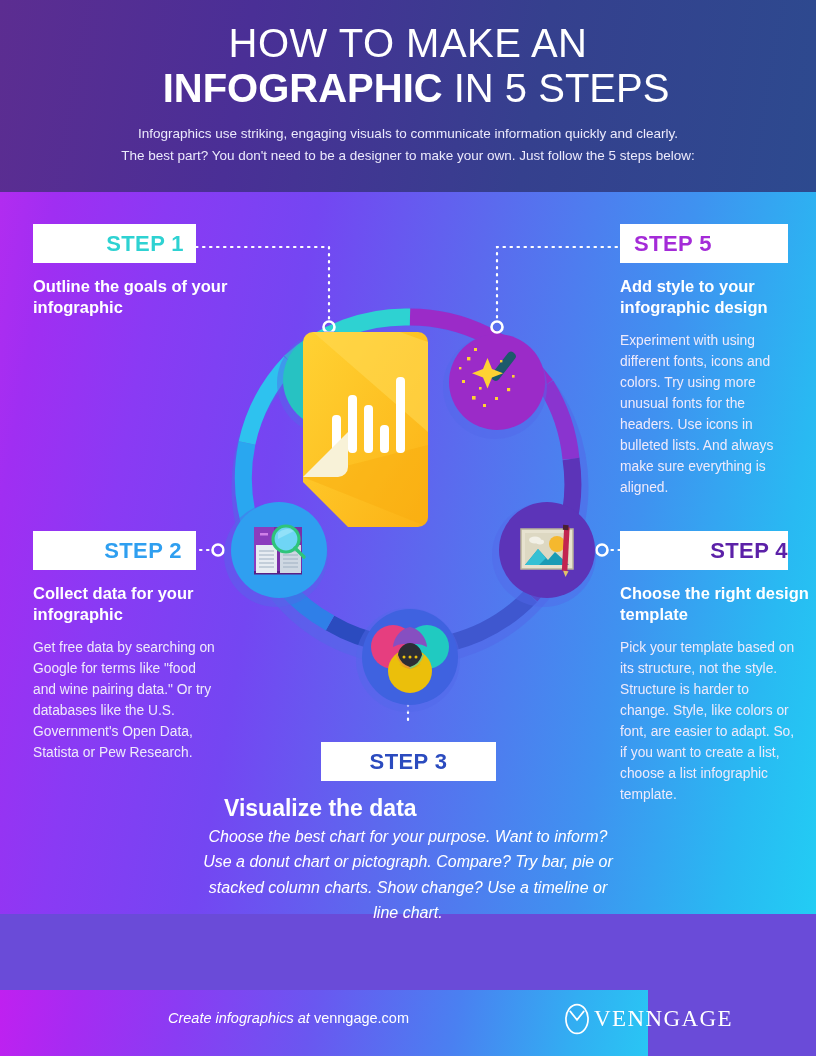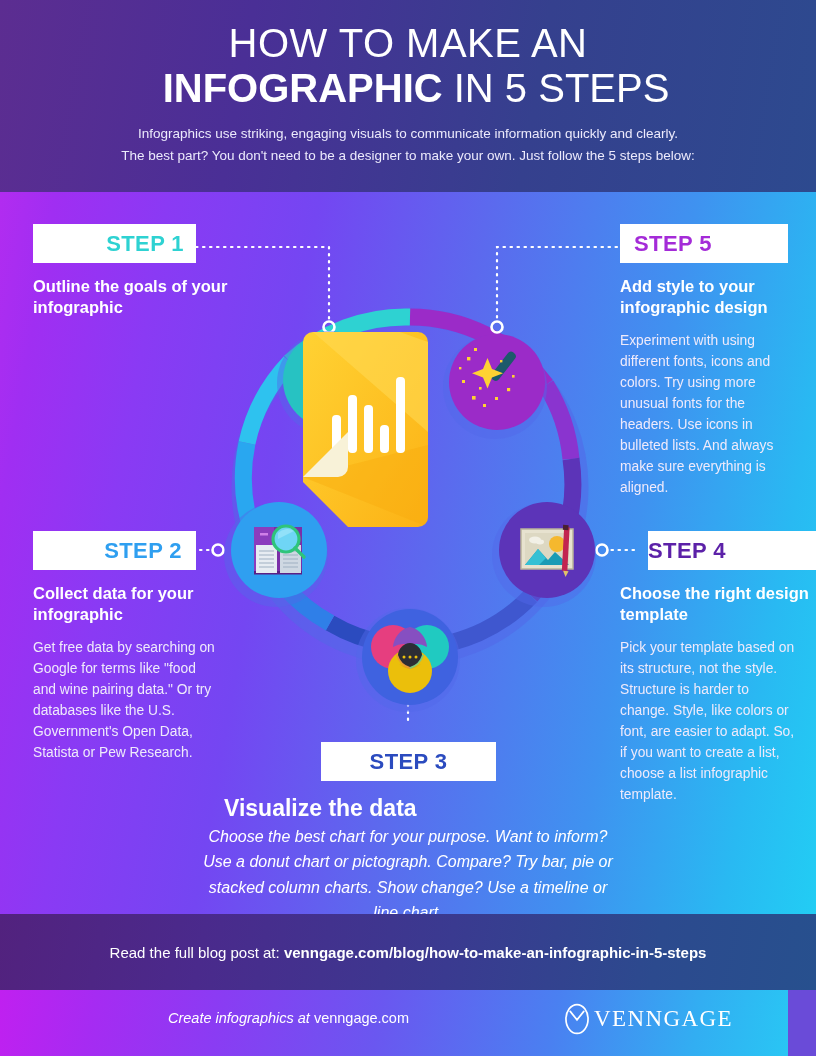--- a/index.html
+++ b/index.html
@@ -36,21 +36,21 @@
 
   
   .footer-band{
     position:absolute;left:0;top:914px;width:816px;height:76px;
     background:linear-gradient(100deg,#52227e 0%,#4a2a8c 25%,#3a3a90 55%,#2c4a8e 80%,#27508e 100%);
     display:flex;align-items:center;justify-content:center;
   }
   .footer-text{color:#ffffff;font-size:15px;font-weight:300;}
   .footer-text b{font-weight:700;}
   .footer-bottom{
-    position:absolute;left:0;top:990px;width:788px;height:66px;
+    position:absolute;left:0;top:990px;width:648px;height:66px;
     background:linear-gradient(100deg,#c020f0 0%,#a62bf2 12%,#8a3cf3 28%,#6a57f0 48%,#4a80f1 70%,#32aef2 88%,#29c6f4 100%);
   }
   .fb-left{
     position:absolute;left:168px;top:20px;color:#ffffff;font-size:14.5px;font-weight:300;
   }
   .fb-left i{font-style:italic;}
   .fb-logo{position:absolute;left:560px;top:12px;display:flex;align-items:center;gap:0;}
   .fb-logo .mark{width:34px;height:34px;}
   .fb-logo .wordmark{
     color:#ffffff;font-size:23px;letter-spacing:1.4px;
@@ -63,21 +63,21 @@
     display:flex;align-items:center;
   }
   .step-box span{font-size:22px;font-weight:700;letter-spacing:.4px;}
 
   #sb1{left:33px;top:224px;width:163px;justify-content:flex-end;padding-right:12px;box-sizing:border-box;}
   #sb1 span{color:#2ed2d2;}
   #sb2{left:33px;top:531px;width:163px;justify-content:flex-end;padding-right:14px;box-sizing:border-box;}
   #sb2 span{color:#2f9ff0;}
   #sb3{left:321px;top:742px;width:175px;justify-content:center;}
   #sb3 span{color:#2b4bbf;}
-  #sb4{left:620px;top:531px;width:168px;justify-content:flex-start;box-sizing:border-box;margin-left:28px;}
+  #sb4{left:620px;top:531px;width:168px;justify-content:flex-end;box-sizing:border-box;}
   #sb4 span{color:#5c21a8;}
   #sb5{left:620px;top:224px;width:168px;justify-content:flex-start;padding-left:14px;box-sizing:border-box;}
   #sb5 span{color:#a42bd8;text-align:center;}
 
   
   .step-head{
     position:absolute;color:#ffffff;font-size:16.5px;font-weight:700;line-height:1.28;
   }
   .step-body{
     position:absolute;color:#efeafb;font-size:13.8px;font-weight:300;line-height:1.52;
@@ -296,23 +296,20 @@
 
   <div id="h3">Visualize the data</div>
   <div id="b3">Choose the best chart for your purpose. Want to inform? Use a donut chart or pictograph. Compare? Try bar, pie or stacked column charts. Show change? Use a timeline or line chart.</div>
 
   <div class="step-head" id="h4">Choose the right design template</div>
   <div class="step-body" id="b4">Pick your template based on its structure, not the style. Structure is harder to change. Style, like colors or font, are easier to adapt. So, if you want to create a list, choose a list infographic template.</div>
 
   <div class="step-head" id="h5">Add style to your infographic design</div>
   <div class="step-body" id="b5">Experiment with using different fonts, icons and colors. Try using more unusual fonts for the headers. Use icons in bulleted lists. And always make sure everything is aligned.</div>
 
-  <div class="footer-band">
-    <div class="footer-text"><span>Read the full blog post at: </span><b>venngage.com/blog/how-to-make-an-infographic-in-5-steps</b></div>
-  </div>
 
   <div class="footer-bottom">
     <div class="fb-left"><i>Create infographics at </i><span>venngage.com</span></div>
     <div class="fb-logo">
       <svg class="mark" viewBox="0 0 40 40">
         <ellipse cx="20" cy="20" rx="13" ry="17" fill="none" stroke="#ffffff" stroke-width="2"></ellipse>
         <path d="M12 11 L20 21 L28 11" fill="none" stroke="#ffffff" stroke-width="2" stroke-linecap="round"></path>
       </svg>
       <span class="wordmark">VENNGAGE</span>
     </div>

